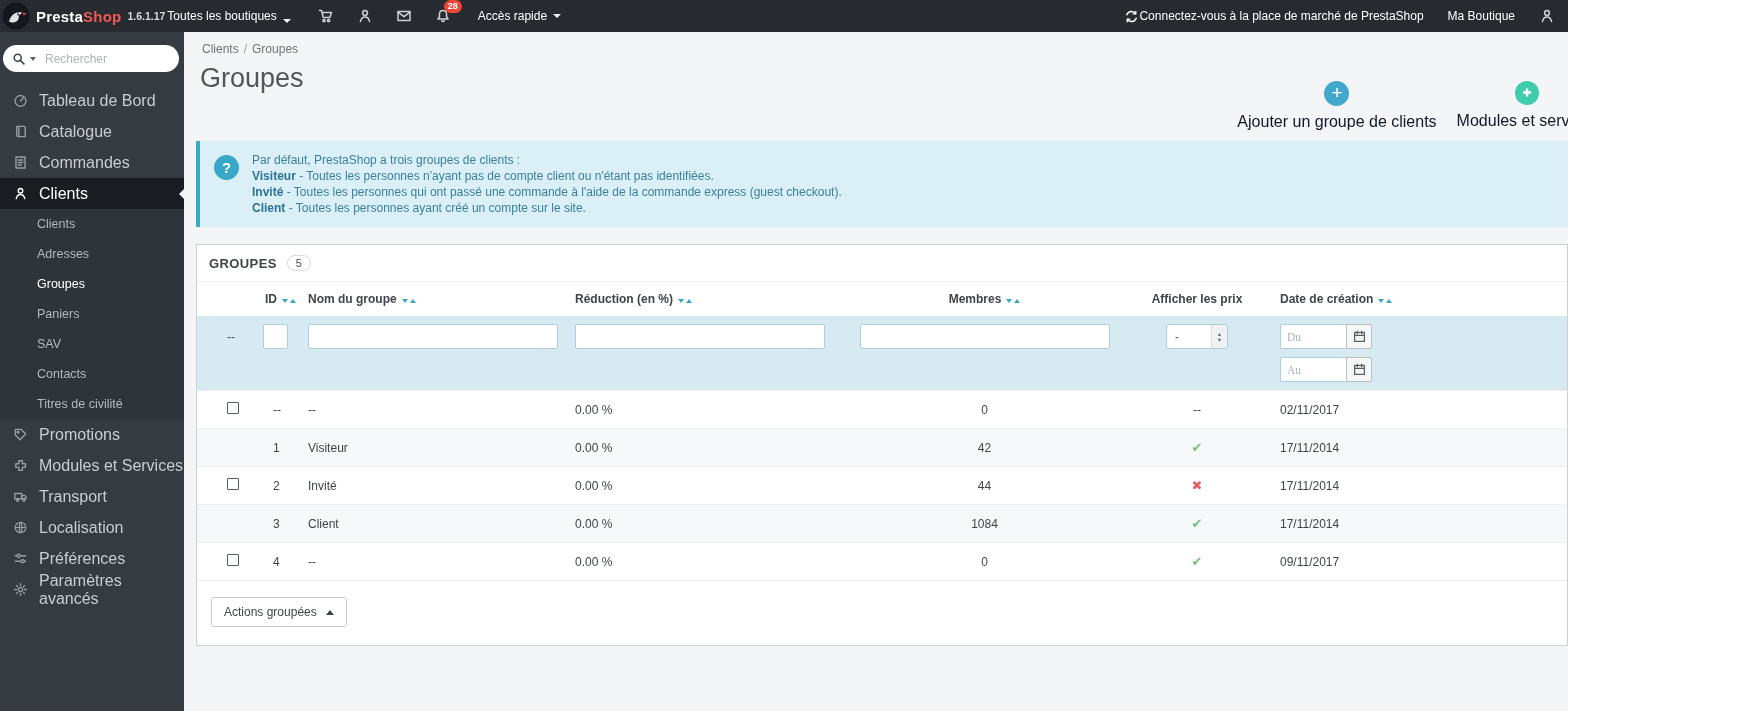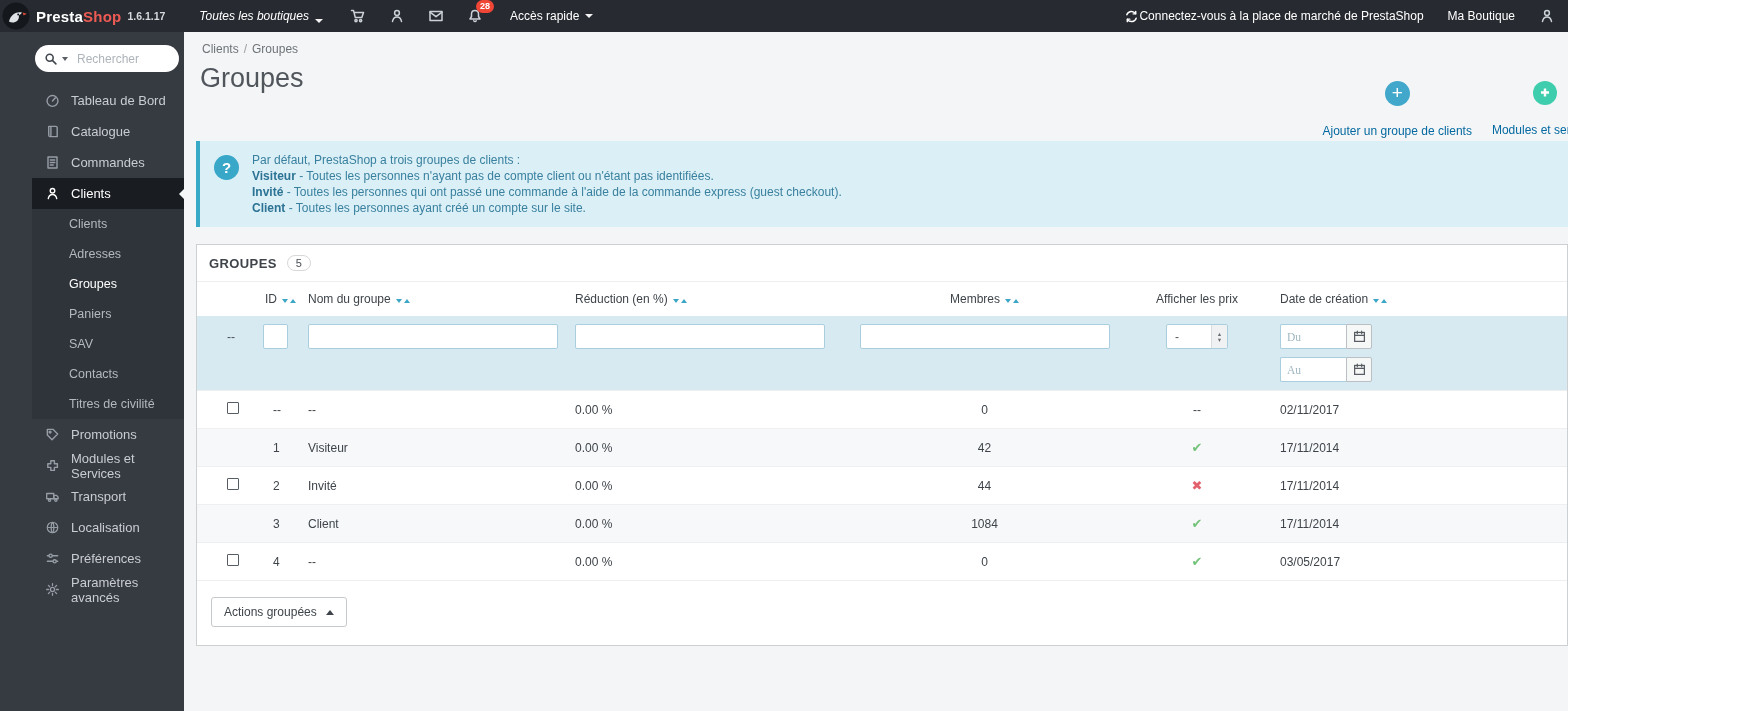--- a/index.html
+++ b/index.html
@@ -10,78 +10,78 @@
   }
   .app { width:1568px; height:711px; overflow:hidden; position:relative; background:#f4f5f6; }
 
   
   .topbar { height:32px; background:#272b31; display:flex; align-items:center; color:#fff; font-size:12px; }
   .logo-bird { margin-left:2px; display:flex; flex:none; }
   .brand { margin-left:6px; font-size:15px; font-weight:700; letter-spacing:.2px; white-space:nowrap; }
   .brand .p1 { color:#ffffff; }
   .brand .p2 { color:#ee5a54; }
   .version { margin-left:6px; font-size:10.5px; color:#d6dadd; font-weight:700; }
-  .shop-select { margin-left:34px; display:flex; align-items:flex-end; cursor:pointer; white-space:nowrap;font-style:italic; }
+  .shop-select { margin-left:2px; display:flex; align-items:flex-end; cursor:pointer; white-space:nowrap; }
   .caret-w { width:0; height:0; border-left:4px solid transparent; border-right:4px solid transparent; border-top:4px solid #fff; margin-left:6px; opacity:.95; }
   .top-icons { display:flex; align-items:center; gap:23px; margin-left:27px; }
   .icon-btn { position:relative; display:flex; cursor:pointer; color:#cdd2d8; }
   .nbadge { position:absolute; top:-8px; left:9px; background:#ef4636; color:#fff; border-radius:8px; font-size:9px; font-weight:700; padding:1px 4px; line-height:11px; }
   .quick { margin-left:27px; display:flex; align-items:center; cursor:pointer; white-space:nowrap; }
   .top-right { margin-left:auto; display:flex; align-items:center; gap:24px; padding-right:13px; }
   .marketplace { display:flex; cursor:pointer; color:#fff; white-space:nowrap; }
   .myshop { cursor:pointer; white-space:nowrap; }
 
   
   .layout { display:flex; height:679px; }
-  .sidebar { width:184px; background:#363a41; flex:none;padding-left:32px; }
+  .sidebar { width:184px; background:#363a41; flex:none; }
   .main { flex:1; position:relative; padding:8px 0 0 12px; }
 
   
   .search-pill { margin:13px 5px 0 3px; height:27px; background:#fff; border-radius:14px; display:flex; align-items:center; padding:0 9px; }
   .search-pill .mag { display:flex; color:#41464c; }
   .caret-d { width:0; height:0; border-left:3.5px solid transparent; border-right:3.5px solid transparent; border-top:4px solid #5a6066; margin:0 7px 0 4px; }
   .search-input { border:0; outline:0; width:100px; font-size:12px; color:#333; font-family:inherit; background:transparent; }
   .search-input::placeholder { color:#aeb4b9; }
   .menu { margin-top:13px; }
-  .menu-item { height:31px; display:flex; align-items:center; padding-left:13px; gap:11px; color:#c9cdd2; font-size:13px; cursor:pointer; }
+  .menu-item { height:31px; display:flex; align-items:center; padding-left:13px; gap:11px; color:#c9cdd2; font-size:16px; cursor:pointer; }
   .mi-icon { width:15px; height:15px; display:flex; color:#969da5; flex:none; }
   .menu-item.active { background:#191c20; color:#fff; position:relative; }
   .menu-item.active .mi-icon { color:#fff; }
   .menu-item.active::after { content:""; position:absolute; right:0; top:50%; margin-top:-5px;
     border-top:5px solid transparent; border-bottom:5px solid transparent; border-right:5px solid #f4f5f6; }
   .submenu { background:#2f333a; }
   .sub-item { height:30px; display:flex; align-items:center; padding-left:37px; font-size:12.5px; color:#b3b9bf; cursor:pointer; }
   .sub-item.active { color:#ffffff; }
 
   
   .breadcrumb { margin:2px 0 0 6px; font-size:12px; color:#6e7378; }
   .breadcrumb .sep { margin:0 5px; color:#9aa0a5; }
   .page-title { margin:7px 0 0 4px; font-size:27px; font-weight:400; color:#50565c; line-height:30px; }
   .header-actions { position:absolute; top:49px; right:-30px; display:flex; gap:20px; }
   .action { display:flex; flex-direction:column; align-items:center; cursor:pointer; text-decoration:none; }
-  .action-label { margin-top:18px; font-size:12px; color:#0369a1; white-space:nowrap; }
+  .action-label { margin-top:7px; font-size:16px; color:#0f172a; white-space:nowrap; }
   .plus-circle { width:25px; height:25px; border-radius:50%; background:#41a8cb; color:#fff; text-align:center; line-height:24px; font-size:19px; }
   .plus-circle::before { content:"+"; }
   .modules-circle { width:24px; height:24px; border-radius:50%; background:#3ecdad; display:flex; align-items:center; justify-content:center; }
 
   
   .alert-info { margin-top:48px; background:#dbeff7; border-left:4px solid #39a9c8; display:flex; padding:11px 14px; gap:13px; }
   .q-icon { flex:none; width:25px; height:25px; border-radius:50%; background:#38a7c8; color:#fff; font-size:15px; font-weight:700; display:flex; align-items:center; justify-content:center; margin-top:3px; }
   .q-icon::before { content:"?"; }
   .alert-text { font-size:12px; line-height:16px; color:#38809e; }
   .alert-text b { color:#2c7394; }
 
   
   .panel { margin-top:17px; background:#fff; border:1px solid #cdd0d3; padding-bottom:18px; }
   .panel-heading { display:flex; align-items:center; padding:10px 12px; border-bottom:1px solid #eceef0; }
   .panel-title { font-size:13px; font-weight:700; color:#3e444a; letter-spacing:.4px; }
   .count-badge { margin-left:10px; border:1px solid #d6d8da; border-radius:10px; padding:1px 8px; font-size:11px; color:#494f55; background:#fff; }
 
   table.grid { width:100%; border-collapse:collapse; table-layout:fixed; font-size:12px; color:#3e444a; }
-  th { padding:10px 6px; text-align:left; font-weight:400; vertical-align:middle; white-space:nowrap; }
+  th { padding:10px 6px; text-align:left; font-weight:700; vertical-align:middle; white-space:nowrap; }
   th.center, td.center { text-align:center; }
   .sort { display:inline-flex; gap:2px; margin-left:5px; }
   .tri-down { width:0; height:0; border-left:3.5px solid transparent; border-right:3.5px solid transparent; border-top:4.5px solid #3ba6c6; }
   .tri-up   { width:0; height:0; border-left:3.5px solid transparent; border-right:3.5px solid transparent; border-bottom:4.5px solid #3ba6c6; }
 
   .filter-row td { background:#d7eaf2; padding:8px 6px; vertical-align:top; }
   .filter-row td.c-check { padding-left:30px; color:#4a5056; padding-top:14px; }
   .f-id { width:25px; height:25px; border:1px solid #a9cfdf; border-radius:2px; background:#fff; font-family:inherit; font-size:12px; padding:0 4px; color:#555; }
   .f-text { width:250px; height:25px; border:1px solid #a9cfdf; border-radius:2px; background:#fff; font-family:inherit; font-size:12px; padding:0 6px; color:#555; }
   .f-text::placeholder, .f-id::placeholder, .date-input::placeholder { color:#9fb6bf; }
@@ -451,21 +451,21 @@
               <td class="center"><span class="mark-yes"></span></td>
               <td class="c-date">17/11/2014</td>
             </tr>
             <tr>
               <td class="c-check"><span class="cb"></span></td>
               <td class="c-id">4</td>
               <td>--</td>
               <td>0.00 %</td>
               <td class="center">0</td>
               <td class="center"><span class="mark-yes"></span></td>
-              <td class="c-date">03/05/2017</td>
+              <td class="c-date">09/11/2017</td>
             </tr>
           </tbody>
         </table>
 
         <button class="bulk-btn">
           <span>Actions groupées</span>
           <span class="bulk-caret"></span>
         </button>
       </section>
 

